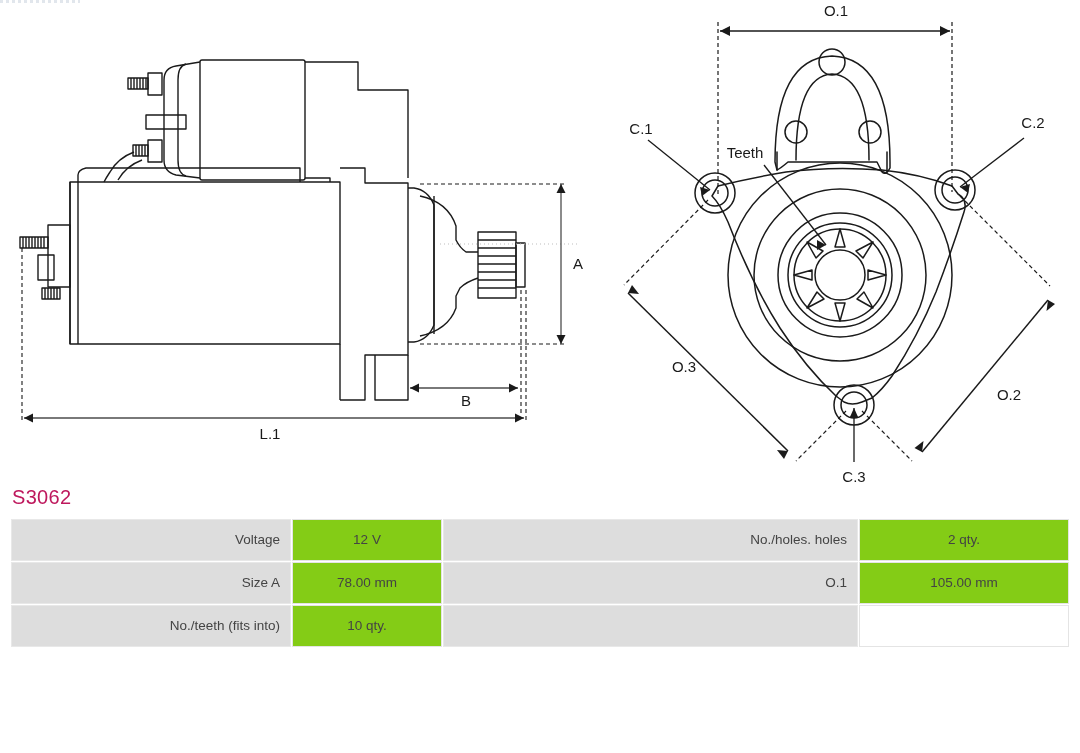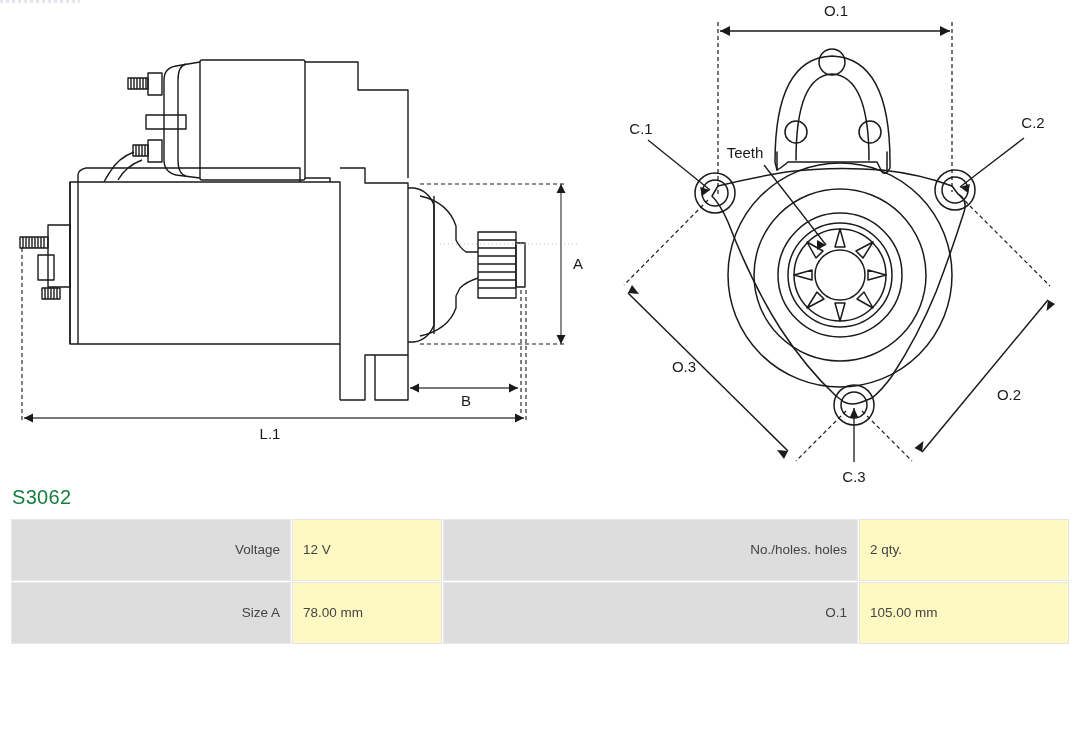--- a/index.html
+++ b/index.html
@@ -24,51 +24,51 @@
   
   .drawings{
     position:absolute;left:0;top:0;width:1080px;height:480px;
   }
   .drawings svg{display:block;}
 
   
   .part-no{
     position:absolute;left:12px;top:486px;
     font-size:20px;letter-spacing:.3px;
-    color:#15803d;
+    color:#be185d;
     font-family:"Liberation Sans","DejaVu Sans",sans-serif;
   }
 
   
   .spec-table{
     position:absolute;left:10px;top:518px;
     width:1060px;
     border-collapse:separate;
     border-spacing:1px 1px;
     font-size:13.5px;
     table-layout:fixed;
   }
   .spec-table td{
     height:28px;
-    padding:16px 10px;
+    padding:6px 10px;
     vertical-align:middle;
     line-height:28px;
     white-space:nowrap;
     overflow:hidden;
   }
   .lbl{
     background:#dddddd;
     color:#444;
     text-align:right;
     border:1px solid #e8e8e8;
   }
   .val{
-    background:#fef9c3;
+    background:#84cc16;
     color:#444;
-    text-align:left;
+    text-align:center;
     border:1px solid #e4e4e4;
   }
   .c-lbl1{width:280px;}
   .c-val1{width:150px;}
   .c-lbl2{width:415px;}
   .c-val2{width:210px;}
   .empty{background:#dddddd;border:1px solid #e8e8e8;}
   .empty-val{background:#ffffff;border:1px solid #e4e4e4;}
 
   
@@ -314,16 +314,22 @@
         <td class="val">12 V</td>
         <td class="lbl">No./holes. holes</td>
         <td class="val">2 qty.</td>
       </tr>
       <tr>
         <td class="lbl">Size A</td>
         <td class="val">78.00 mm</td>
         <td class="lbl">O.1</td>
         <td class="val">105.00 mm</td>
       </tr>
+      <tr>
+        <td class="lbl">No./teeth (fits into)</td>
+        <td class="val">10 qty.</td>
+        <td class="empty"></td>
+        <td class="empty-val"></td>
+      </tr>
     </tbody>
   </table>
 
 </div>
 
 </body></html>

